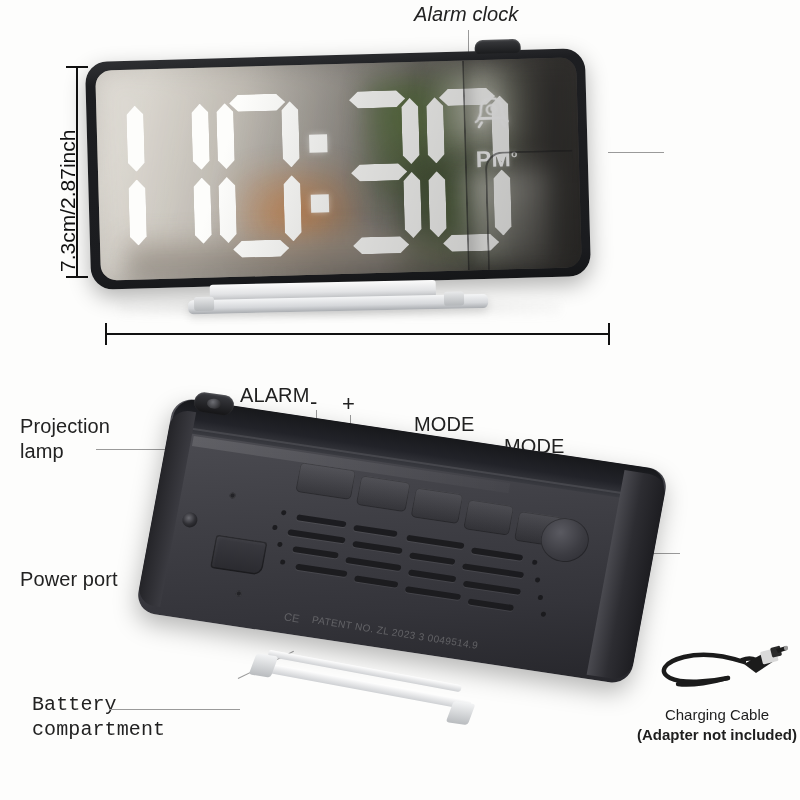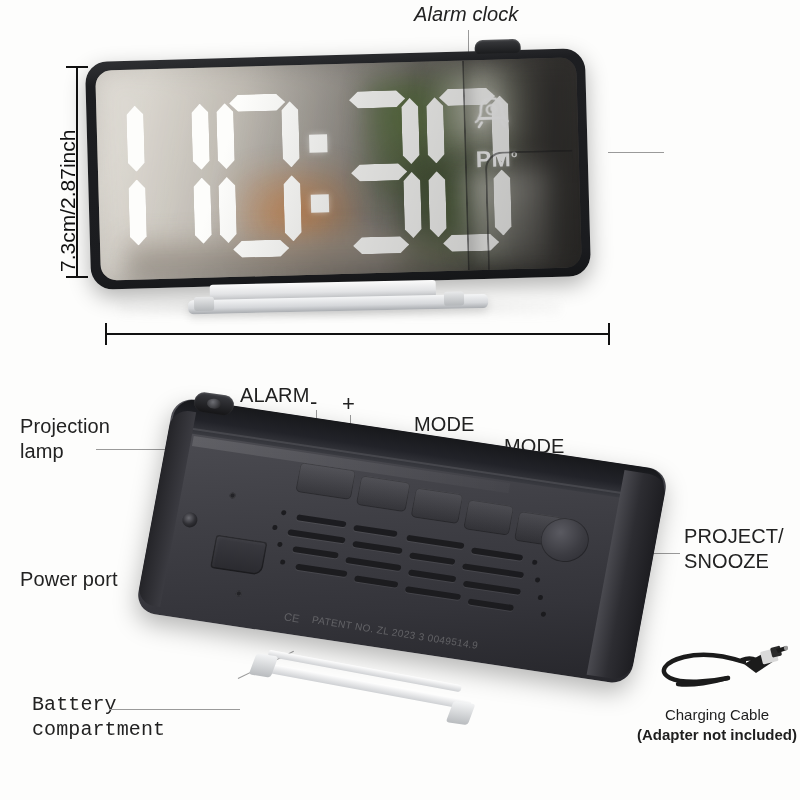--- a/index.html
+++ b/index.html
@@ -629,22 +629,20 @@
   <div class="dot-marker" style="left:347px; top:513px;"></div>
 
   <div class="callout" style="left:414px; top:412px;">MODE</div>
   <div class="leader v" style="left:448px; top:440px; height:82px;"></div>
   <div class="dot-marker" style="left:385px; top:520px;"></div>
 
   <div class="callout" style="left:504px; top:434px;">MODE</div>
   <div class="leader v" style="left:534px; top:462px; height:48px;"></div>
   <div class="dot-marker" style="left:420px; top:527px;"></div>
 
-  <div class="callout" style="left:684px; top:524px;">PROJECT/
-SNOOZE</div>
   <div class="leader h" style="left:612px; top:553px; width:68px;"></div>
   <div class="dot-marker" style="left:484px; top:552px;"></div>
 
   <div class="callout" style="left:20px; top:567px;">Power port</div>
   <div class="leader h" style="left:144px; top:582px; width:88px;"></div>
 
   <div class="callout" style="left:32px; top:692px;font-family:Liberation Mono, monospace;">Battery
 compartment</div>
   <div class="leader h" style="left:110px; top:709px; width:130px;"></div>
   <div class="leader" style="left:238px; top:678px; width:62px; height:1px; transform:rotate(-26deg); transform-origin:left center;"></div>

